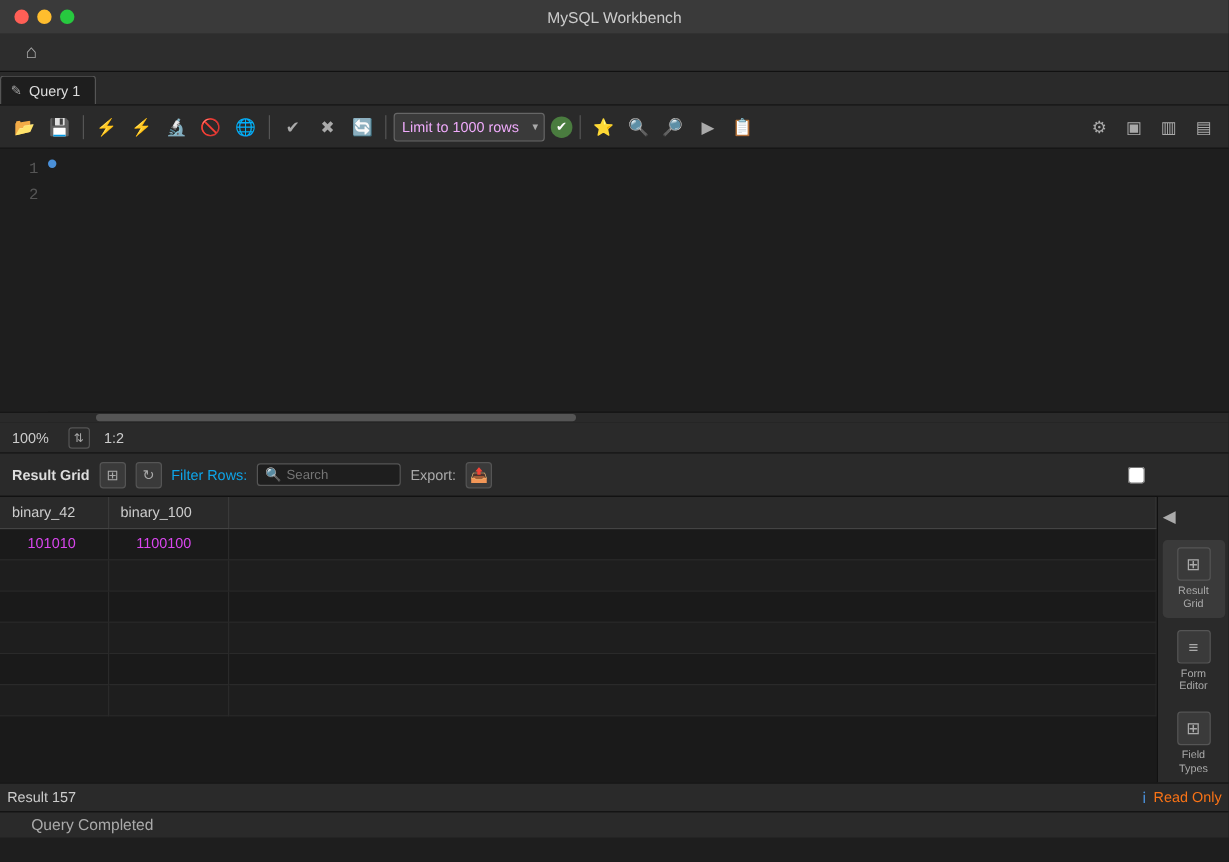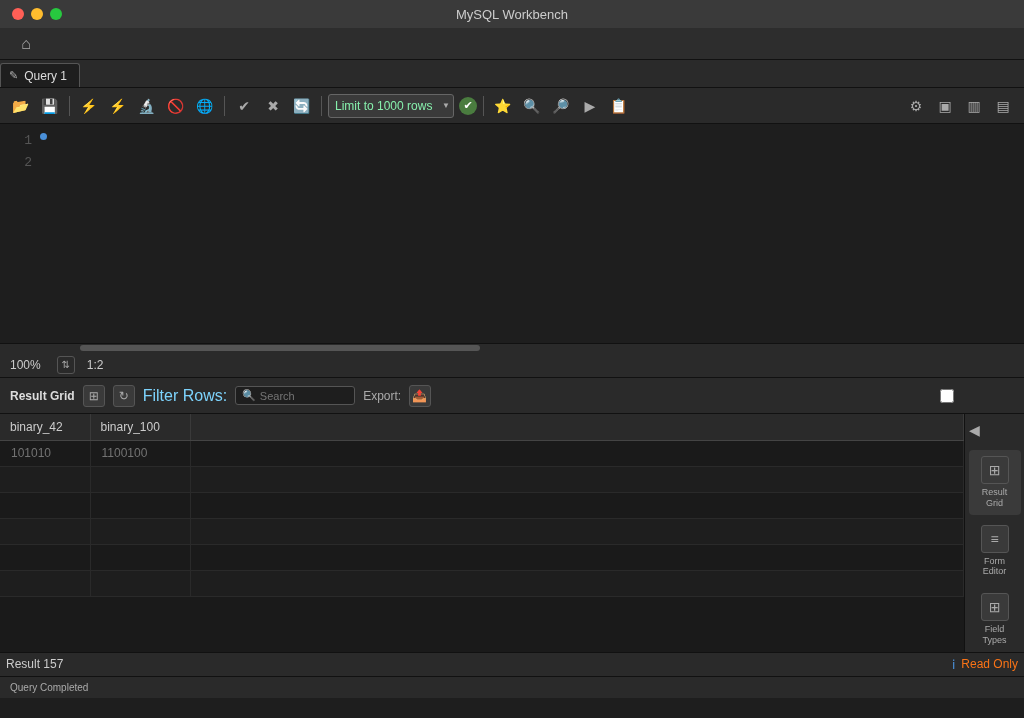--- a/index.html
+++ b/index.html
@@ -119,21 +119,21 @@
       border-radius: 3px;
     }
     .tb-sep {
       width: 1px; height: 20px;
       background: #555;
       margin: 0 3px;
     }
     #limit-dropdown {
       background: #3a3a3a;
       border: 1px solid #666;
-      color: #86efac;
+      color: #f0abfc;
       font-size: 12px;
       padding: 2px 20px 2px 6px;
       border-radius: 3px;
       height: 24px;
       cursor: pointer;
       appearance: none;
       -webkit-appearance: none;
     }
     #limit-wrap {
       position: relative;
@@ -282,22 +282,22 @@
       border: 1px solid #555;
       border-radius: 3px;
       color: #aaa;
       cursor: pointer;
       display: flex;
       align-items: center;
       justify-content: center;
       font-size: 12px;
     }
     #filter-rows-label {
-      color: #7dd3fc;
-      font-size: 16px;
+      color: #0ea5e9;
+      font-size: 12px;
       text-align: right;
     }
     #search-input-wrap {
       display: flex;
       align-items: center;
       background: #1e1e1e;
       border: 1px solid #555;
       border-radius: 3px;
       padding: 2px 6px;
       gap: 4px;
@@ -353,22 +353,22 @@
       font-size: 12px;
       font-weight: normal;
       text-align: left;
       padding: 4px 10px;
       border-right: 1px solid #3a3a3a;
       border-bottom: 1px solid #444;
       height: 26px;
     }
     #result-table td {
       font-size: 12px;
-      color: #737373;
-      padding: 4px 11px;
+      color: #d946ef;
+      padding: 4px 23px;
       border-right: 1px solid #2a2a2a;
       border-bottom: 1px solid #2a2a2a;
       height: 26px;
       background: #1a1a1a;
     }
     #result-table tr:nth-child(even) td { background: #1e1e1e; }
     #result-table tr:nth-child(odd) td  { background: #1a1a1a; }
     #result-table .col-binary42 { width: 90px; }
     #result-table .col-binary100 { width: 100px; }
 
@@ -441,21 +441,21 @@
     #read-only-label { color: #f97316; font-size: 12px; }
 
     #status-footer {
       height: 22px;
       background: #2a2a2a;
       display: flex;
       align-items: center;
       padding: 0 10px;
       border-top: 1px solid #111;
     }
-    #status-footer-text { color: #aaa; font-size: 10px; }
+    #status-footer-text { color: #aaa; font-size: 13px; margin-left: 16px; }
   </style>
 </head>
 <body>
 
 <div id="titlebar">
   <div id="window-controls">
     <span class="wc-btn wc-close"></span>
     <span class="wc-btn wc-min"></span>
     <span class="wc-btn wc-max"></span>
   </div>

